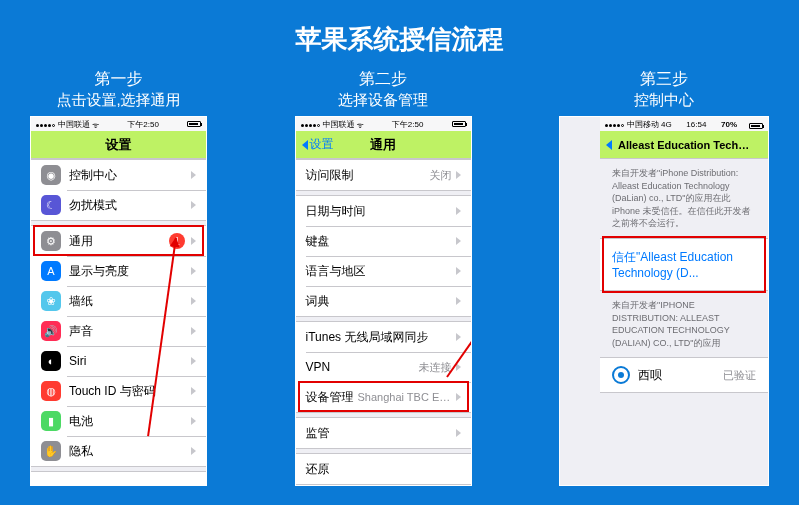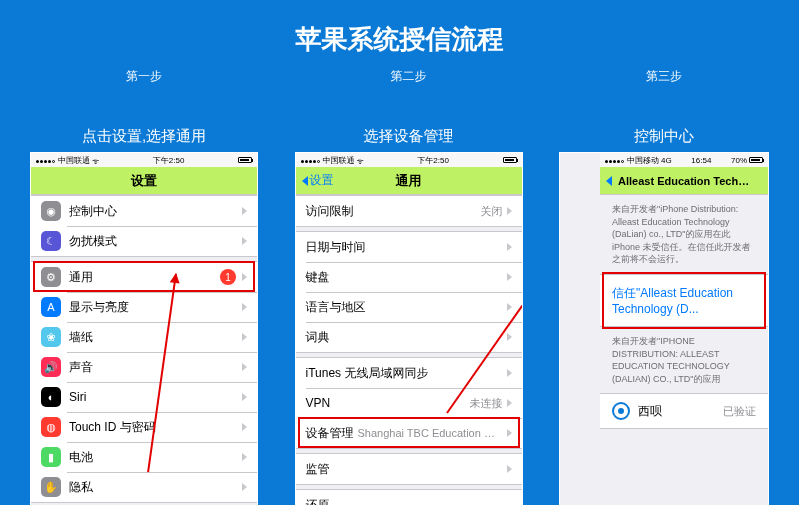--- a/index.html
+++ b/index.html
@@ -20,47 +20,47 @@
   .steps {
     display: flex;
     justify-content: space-between;
     padding: 10px 30px 0 30px;
   }
   .step {
     display: flex;
     flex-direction: column;
     align-items: center;
   }
-  .step-title { font-size: 12px; font-weight: 500; line-height: 1.5; }
-  .step-sub { font-size: 15px; margin-bottom: 6px; margin-top: 42px; }
+  .step-title { font-size: 16px; font-weight: 500; line-height: 1.5; }
+  .step-sub { font-size: 15px; margin-bottom: 6px; }
 
   .phone {
     background: #efeff4;
-    width: 228px;
+    width: 177px;
     height: 370px;
     border: 1px solid #fff;
     position: relative;
     color: #000;
     overflow: hidden;
   }
   .phone3 { width: 210px; padding-left: 40px; }
 
   
   .statusbar {
     height: 14px;
     background: #f7f7f8;
     font-size: 8px;
     display: flex;
     align-items: center;
     padding: 0 5px;
     color: #000;
   }
   .statusbar .sb-left { display:flex; align-items:center; gap:2px;}
   .statusbar .sb-center { flex:1; text-align:center; }
-  .statusbar .sb-right { display:flex; align-items:center; gap:2px;}
+  .statusbar .sb-right { display:flex; align-items:flex-end; gap:12px;font-weight:bold;}
   .dots span{width:3px;height:3px;border-radius:50%;background:#000;display:inline-block;margin-right:1px;}
   .dots span.empty{background:transparent;border:0.5px solid #000;}
   .batt{width:14px;height:6px;border:0.7px solid #000;border-radius:1px;position:relative;}
   .batt::after{content:"";position:absolute;right:-2px;top:1px;width:1px;height:3px;background:#000;}
   .batt .fill{position:absolute;left:1px;top:1px;bottom:1px;width:9px;background:#000;}
 
   
   .navbar {
     height: 28px;
     background: #bef264;

